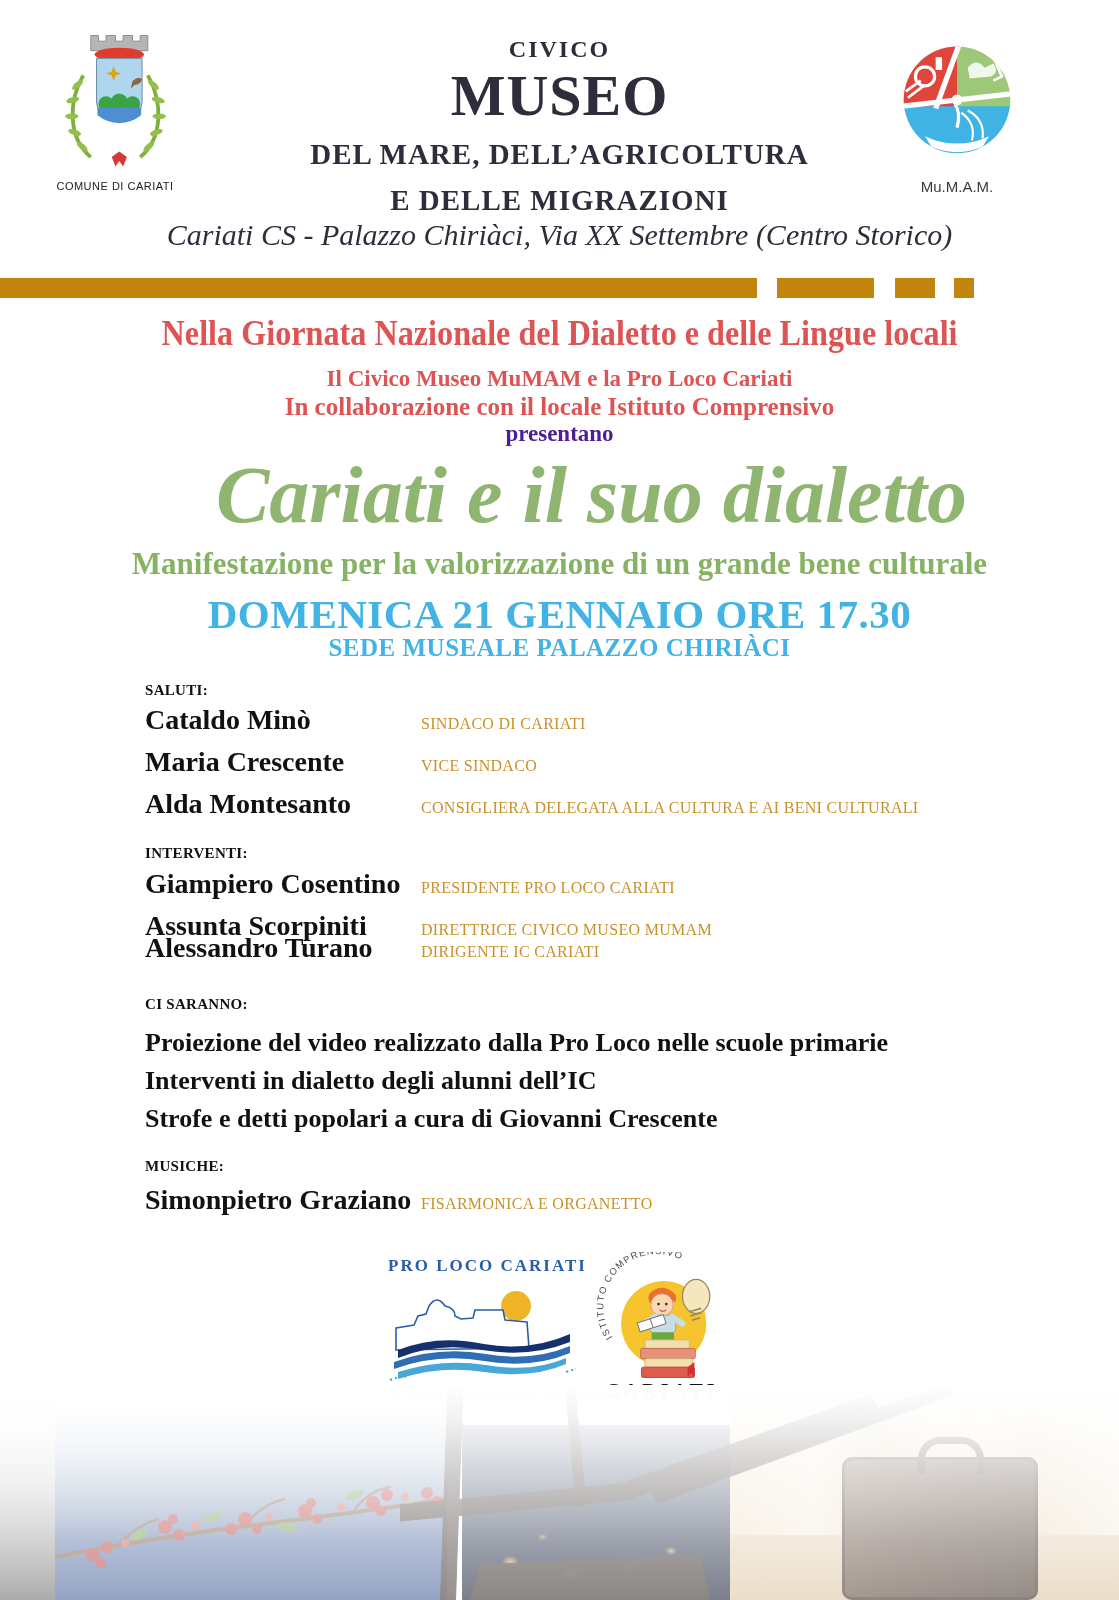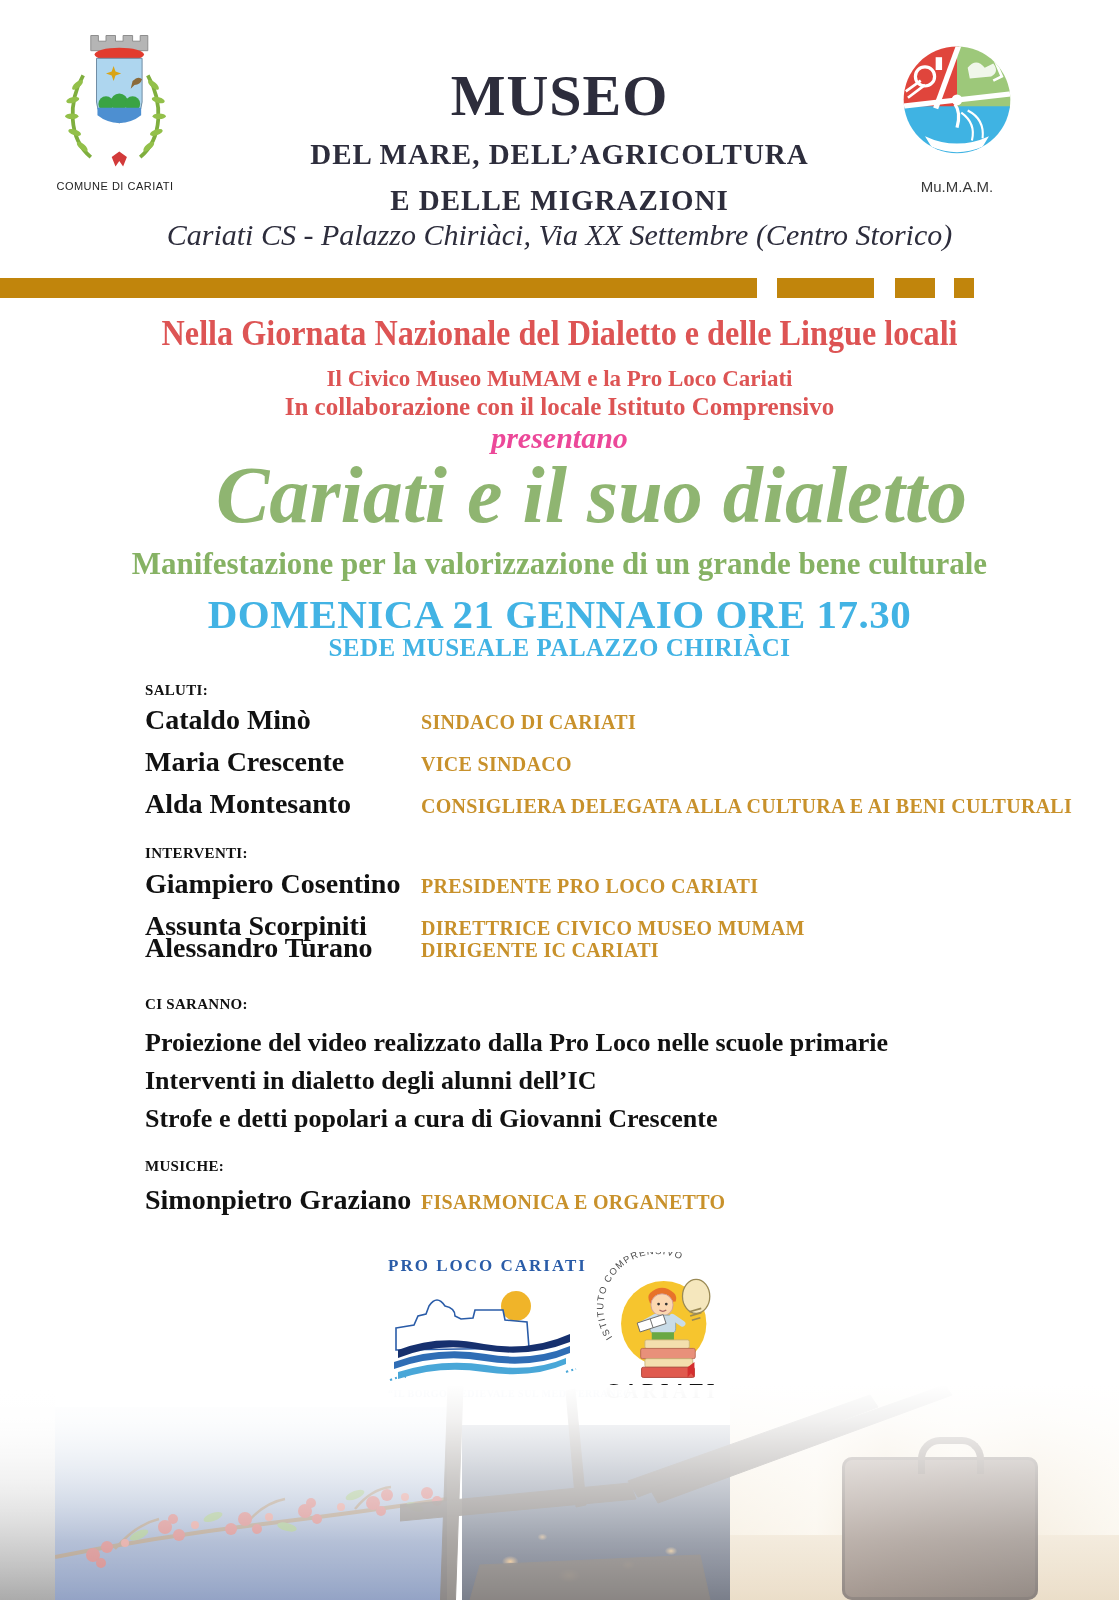--- a/index.html
+++ b/index.html
@@ -24,35 +24,35 @@
 
   
   .goldbar,.goldseg{top:278px;height:20px;background:#c1850c;}
   .goldbar{left:0;width:757px;}
   .seg1{left:777px;width:97px;} .seg2{left:895px;width:40px;} .seg3{left:954px;width:20px;}
 
   
   .red1{top:314px;font-size:35px;font-weight:bold;color:#dd5454;}
   .red2{top:366px;font-size:23px;font-weight:bold;color:#dd5454;}
   .red3{top:393px;font-size:25px;font-weight:bold;color:#dd5454;}
-  .red4{top:421px;font-size:30px;font-weight:bold;color:#ec4899;font-style:italic;}
+  .red4{top:421px;font-size:23px;font-weight:bold;color:#4c1d95;}
   .cond{transform:scaleX(.92);transform-origin:center;}
 
   
   .evt-title{top:450px;font-size:80px;font-weight:bold;font-style:italic;color:#8fb571;margin-left:32px;}
   .evt-sub{top:546px;font-size:31px;font-weight:bold;color:#86b264;}
   .evt-date{top:590px;font-size:41px;font-weight:bold;color:#42b3e4;letter-spacing:.5px;}
   .evt-venue{top:634px;font-size:25px;font-weight:bold;color:#42b3e4;letter-spacing:.5px;}
 
   
   .sec-head{left:145px;font-size:15px;font-weight:bold;color:#111;letter-spacing:.3px;}
   .row{left:145px;width:860px;display:flex;align-items:baseline;}
   .pname{min-width:270px;padding-right:6px;font-size:28px;font-weight:bold;color:#111;
          display:inline-block;white-space:nowrap;}
-  .prole{font-size:20px;font-weight:bold;color:#c8912b;letter-spacing:.3px;white-space:nowrap;}
+  .prole{font-size:16px;font-weight:normal;color:#c8912b;letter-spacing:.3px;white-space:nowrap;}
   .item{left:145px;font-size:26px;font-weight:bold;color:#111;white-space:nowrap;}
 
   
   .proloco{left:388px;top:1256px;width:190px;text-align:center;}
   .proloco-title{font-size:17px;font-weight:bold;color:#2a5ca8;letter-spacing:2px;white-space:nowrap;
                  font-family:"Liberation Serif",serif;}
   .proloco-motto{font-size:10px;font-weight:bold;color:#2a5ca8;letter-spacing:.5px;white-space:nowrap;
                  margin-top:2px;}
   .icwrap{left:592px;top:1252px;width:140px;text-align:center;}
   .ic-caption{font-size:20px;color:#111;letter-spacing:4px;margin-top:0px;font-weight:bold;}
@@ -117,20 +117,21 @@
     <g fill="#3aa344">
       <circle cx="50" cy="82" r="8"></circle>
         <circle cx="64" cy="80" r="9"></circle>
         <circle cx="78" cy="82" r="8"></circle>
     </g>
     <path d="M41,86 h46 v8 q-10,8 -23,8 q-13,0 -23,-8 Z" fill="#4d8fd1"></path>
     <path d="M56,138 l8,-6 8,6 -4,10 -4,-6 -4,6 Z" fill="#d23a3a"></path>
   </svg>
   <div class="abs comune-caption">COMUNE DI CARIATI</div>
 
+  <div class="abs ctr hdr-small">CIVICO</div>
   <div class="abs ctr hdr-big">MUSEO</div>
   <div class="abs ctr hdr-l2">DEL MARE, DELL’AGRICOLTURA</div>
   <div class="abs ctr hdr-l3">E DELLE MIGRAZIONI</div>
   <div class="abs ctr hdr-addr">Cariati CS - Palazzo Chiriàci, Via XX Settembre (Centro Storico)</div>
 
   <svg class="abs mumam-logo" viewBox="0 0 120 120">
     <defs>
         <clipPath id="mcirc">
           <circle cx="60" cy="58" r="50"></circle>
         </clipPath>

